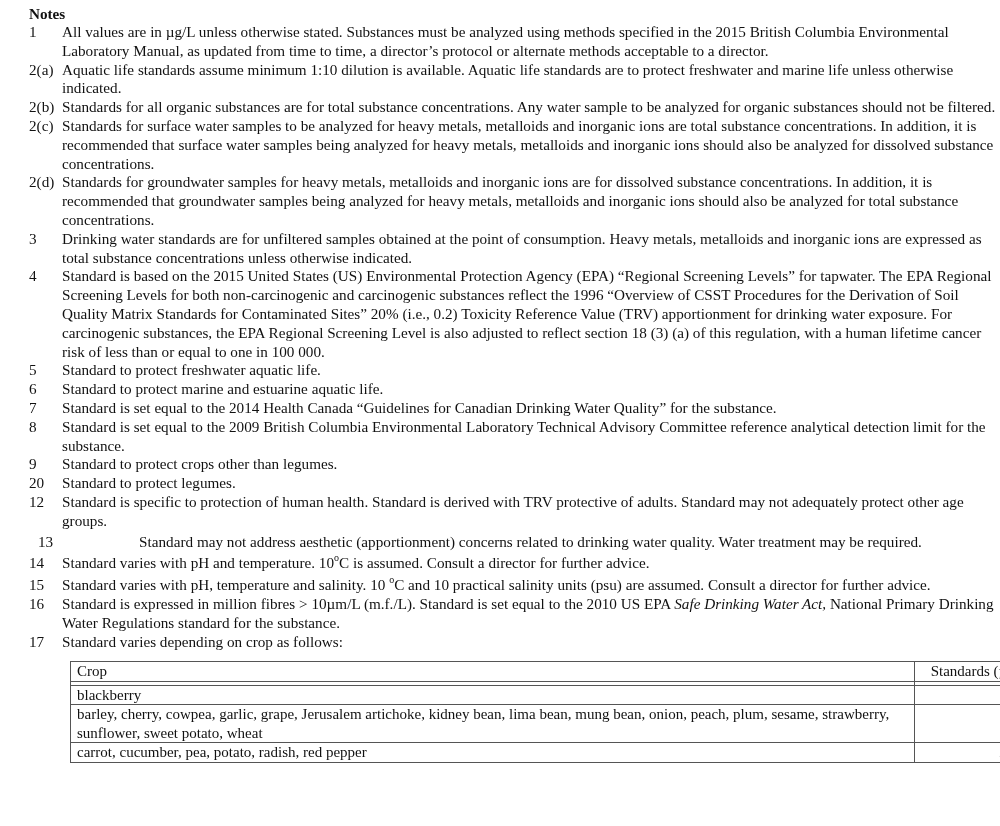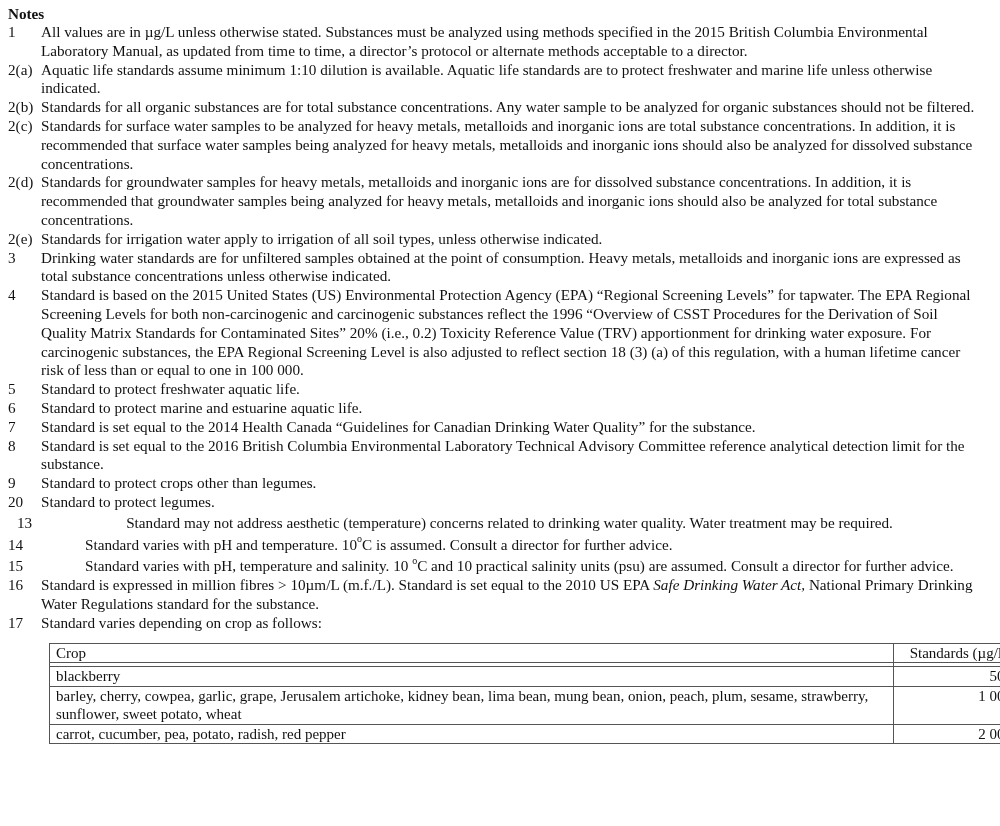--- a/index.html
+++ b/index.html
@@ -11,42 +11,42 @@
       width: 1000px;
       height: 826px;
       overflow: hidden;
       font-family: "Liberation Serif", "DejaVu Serif", serif;
       color: #111111;
       font-size: 15.2px;
       line-height: 18.8px;
     }
     .page {
       position: relative;
-      padding: 4px 0 0 8px;
+      padding: 4px 0 0 29px;
     }
     .notes-title {
       font-weight: bold;
       font-size: 15.2px;
       line-height: 19px;
       margin: 0;
     }
     .note {
       display: flex;
       align-items: flex-start;
       width: 970px;
     }
     .note .num {
       flex: 0 0 33px;
       width: 33px;
     }
     .note .txt {
       flex: 1 1 auto;
     }
     .gap-s { margin-top: 2px; text-align: center; }
-    .gap-m { margin-top: 3px; gap: 44px; }
+    .gap-m { margin-top: 3px; }
     sup {
       font-size: 10px;
       line-height: 0;
       position: relative;
       top: -1px;
     }
     em { font-style: italic; }
 
     .crop-table {
       margin: 10px 0 0 41px;
@@ -95,24 +95,20 @@
   </div>
   <div class="note">
     <span class="num">2(c)</span>
     <span class="txt">Standards for surface water samples to be analyzed for heavy metals, metalloids and inorganic ions are total substance concentrations. In addition, it is recommended that surface water samples being analyzed for heavy metals, metalloids and inorganic ions should also be analyzed for dissolved substance concentrations.</span>
   </div>
   <div class="note">
     <span class="num">2(d)</span>
     <span class="txt">Standards for groundwater samples for heavy metals, metalloids and inorganic ions are for dissolved substance concentrations.  In addition, it is recommended that groundwater samples being analyzed for heavy metals, metalloids and inorganic ions should also be analyzed for total substance concentrations.</span>
   </div>
   <div class="note">
-    <span class="num">2(e)</span>
-    <span class="txt">Standards for irrigation water apply to irrigation of all soil types, unless otherwise indicated.</span>
-  </div>
-  <div class="note">
     <span class="num">3</span>
     <span class="txt">Drinking water standards are for unfiltered samples obtained at the point of consumption. Heavy metals, metalloids and inorganic ions are expressed as total substance concentrations unless otherwise indicated.</span>
   </div>
   <div class="note">
     <span class="num">4</span>
     <span class="txt">Standard is based on the 2015 United States (US) Environmental Protection Agency (EPA) “Regional Screening Levels” for tapwater. The EPA Regional Screening Levels for both non-carcinogenic and carcinogenic substances reflect the 1996 “Overview of CSST Procedures for the Derivation of Soil Quality Matrix Standards for Contaminated Sites” 20% (i.e., 0.2) Toxicity Reference Value (TRV) apportionment for drinking water exposure. For carcinogenic substances, the EPA Regional Screening Level is also adjusted to reflect section 18 (3) (a) of this regulation, with a human lifetime cancer risk of less than or equal to one in 100 000.</span>
   </div>
   <div class="note">
     <span class="num">5</span>
     <span class="txt">Standard to protect freshwater aquatic life.</span>
@@ -120,33 +116,37 @@
   <div class="note">
     <span class="num">6</span>
     <span class="txt">Standard to protect marine and estuarine aquatic life.</span>
   </div>
   <div class="note">
     <span class="num">7</span>
     <span class="txt">Standard is set equal to the 2014 Health Canada “Guidelines for Canadian Drinking Water Quality” for the substance.</span>
   </div>
   <div class="note">
     <span class="num">8</span>
-    <span class="txt">Standard is set equal to the 2016 British Columbia Environmental Laboratory Technical Advisory Committee reference analytical detection limit for the substance.</span>
+    <span class="txt">Standard is set equal to the 2009 British Columbia Environmental Laboratory Technical Advisory Committee reference analytical detection limit for the substance.</span>
   </div>
   <div class="note">
     <span class="num">9</span>
     <span class="txt">Standard to protect crops other than legumes.</span>
   </div>
   <div class="note">
     <span class="num">20</span>
     <span class="txt">Standard to protect legumes.</span>
   </div>
+  <div class="note">
+    <span class="num">12</span>
+    <span class="txt">Standard is specific to protection of human health. Standard is derived with TRV protective of adults. Standard may not adequately protect other age groups.</span>
+  </div>
   <div class="note gap-s">
     <span class="num">13</span>
-    <span class="txt">Standard may not address aesthetic (temperature) concerns related to drinking water quality. Water treatment may be required.</span>
+    <span class="txt">Standard may not address aesthetic (apportionment) concerns related to drinking water quality. Water treatment may be required.</span>
   </div>
   <div class="note gap-m">
     <span class="num">14</span>
     <span class="txt"><span>Standard varies with pH and temperature.  10</span><sup>o</sup><span>C is assumed. Consult a director for further advice.</span></span>
   </div>
   <div class="note gap-m">
     <span class="num">15</span>
     <span class="txt"><span>Standard varies with pH, temperature and salinity. 10 </span><sup>o</sup><span>C and 10 practical salinity units (psu) are assumed. Consult a director for further advice.</span></span>
   </div>
   <div class="note">

